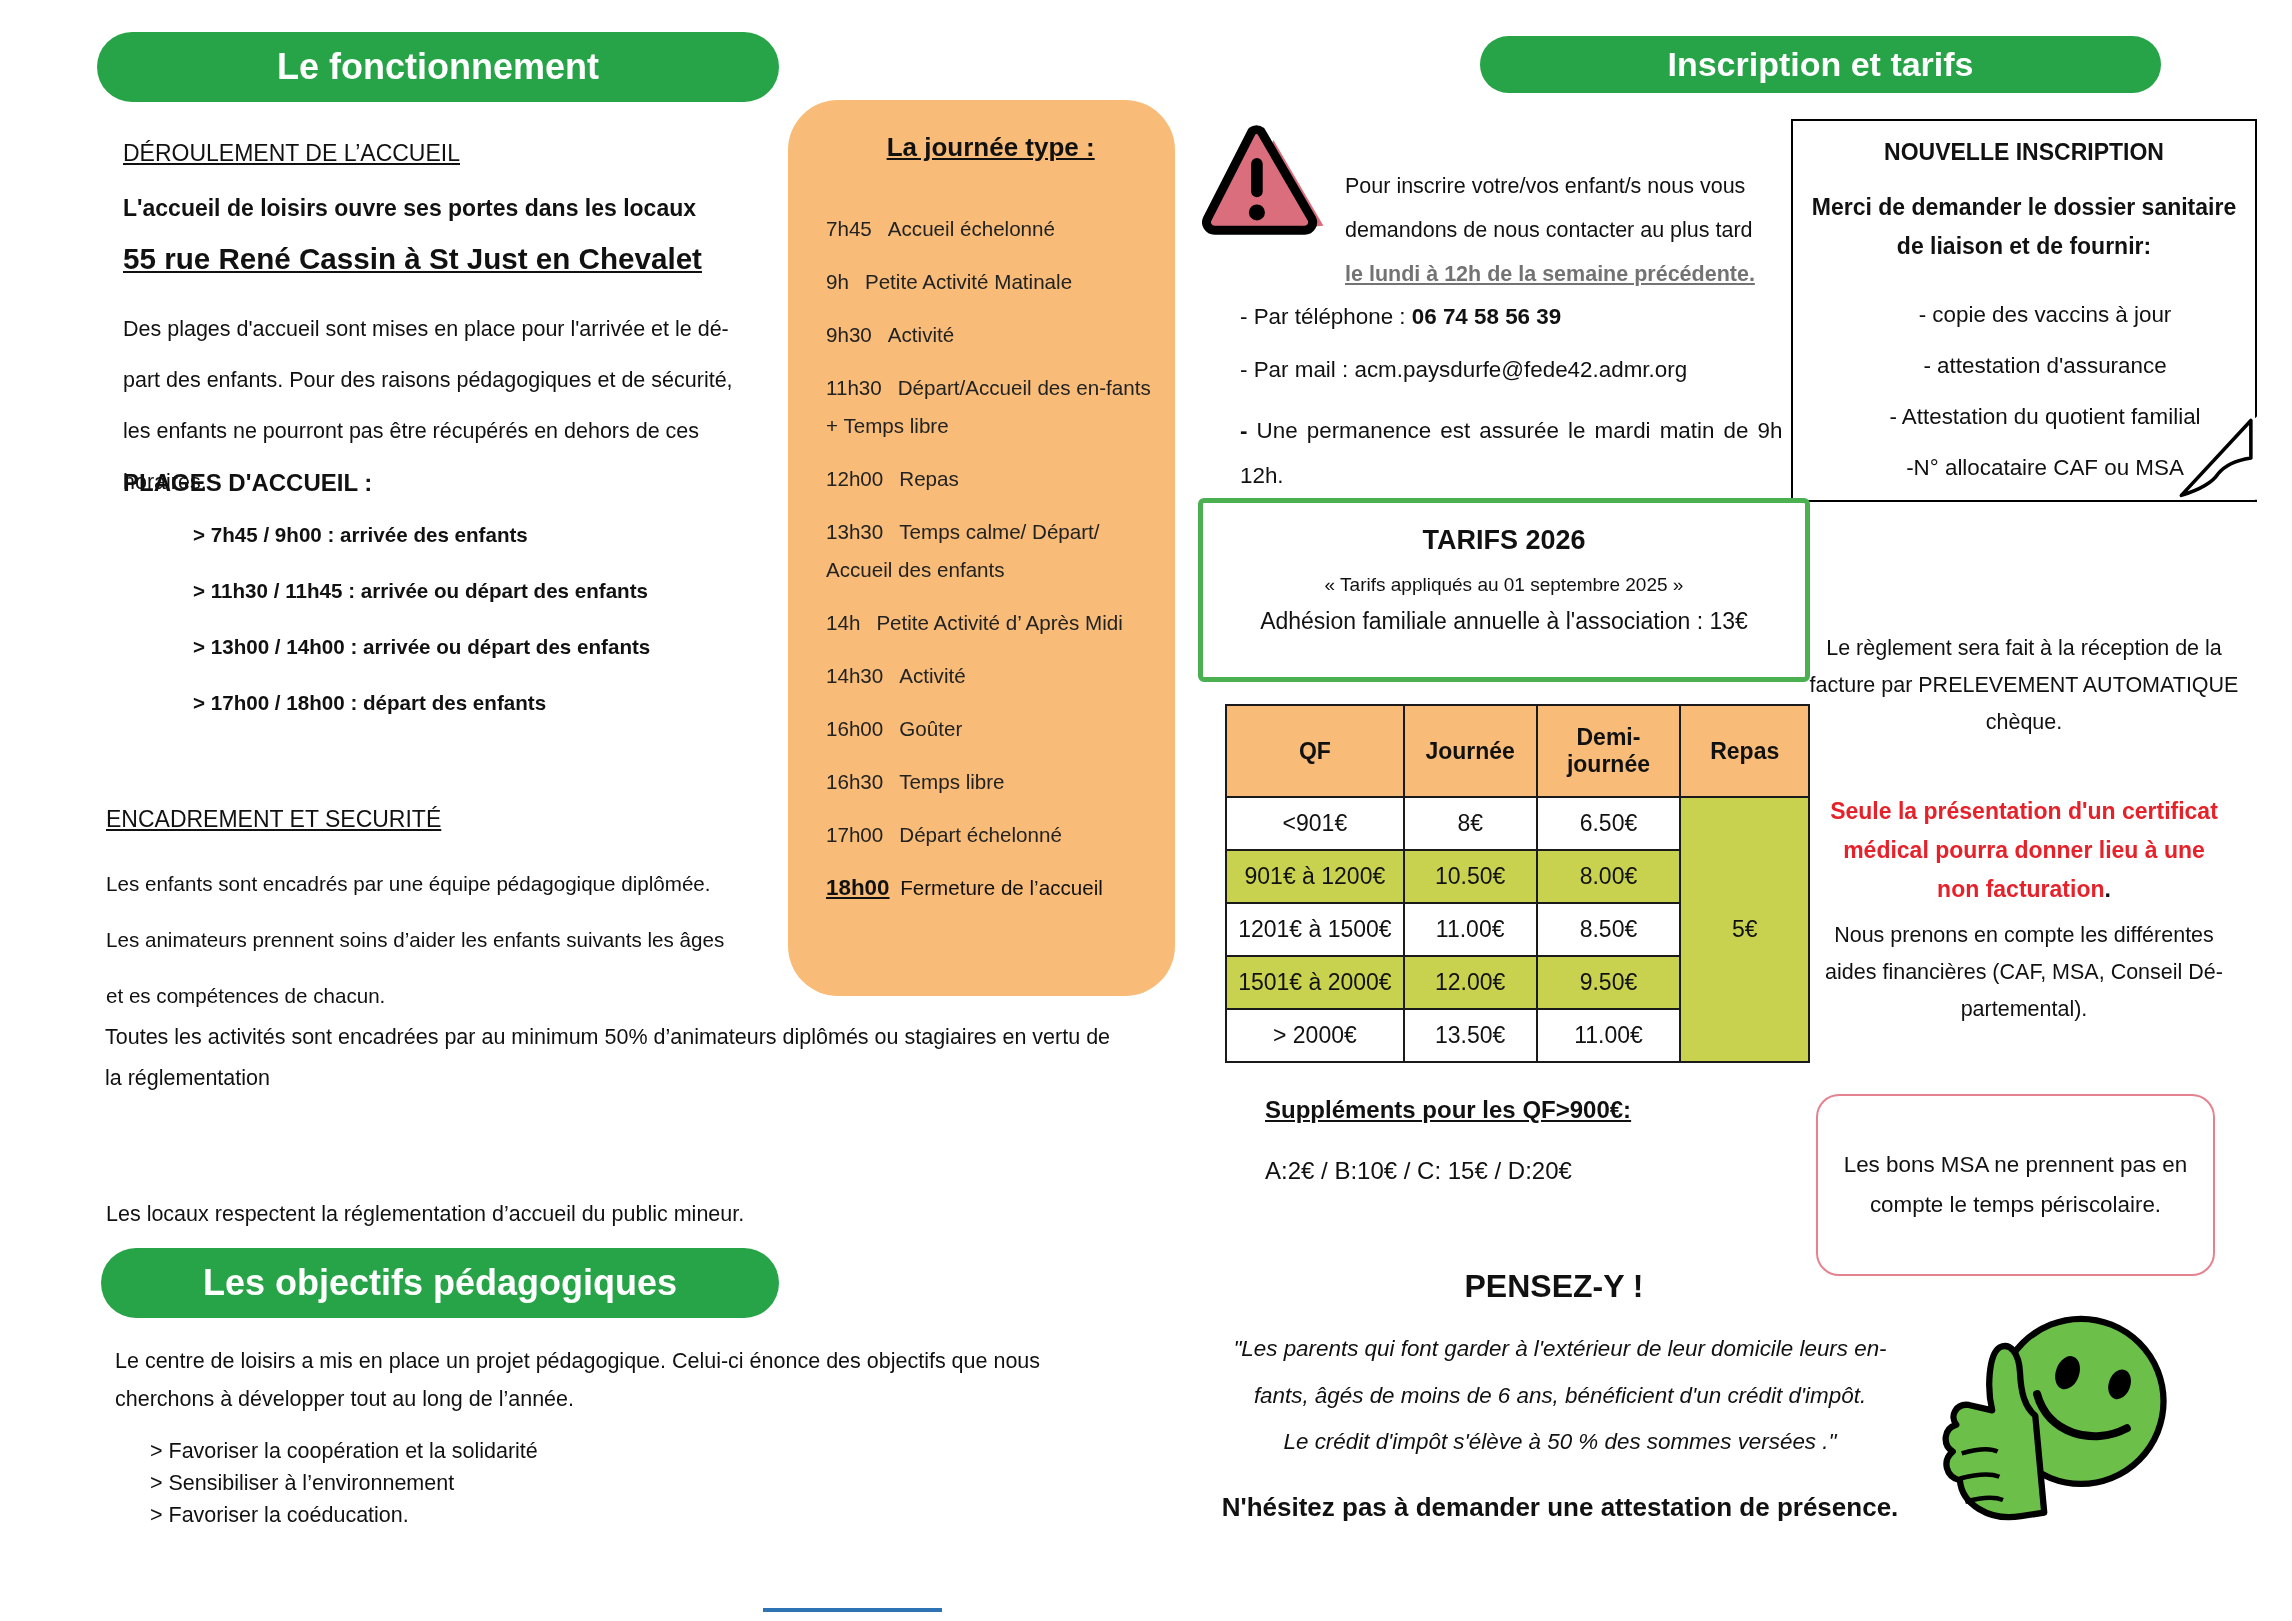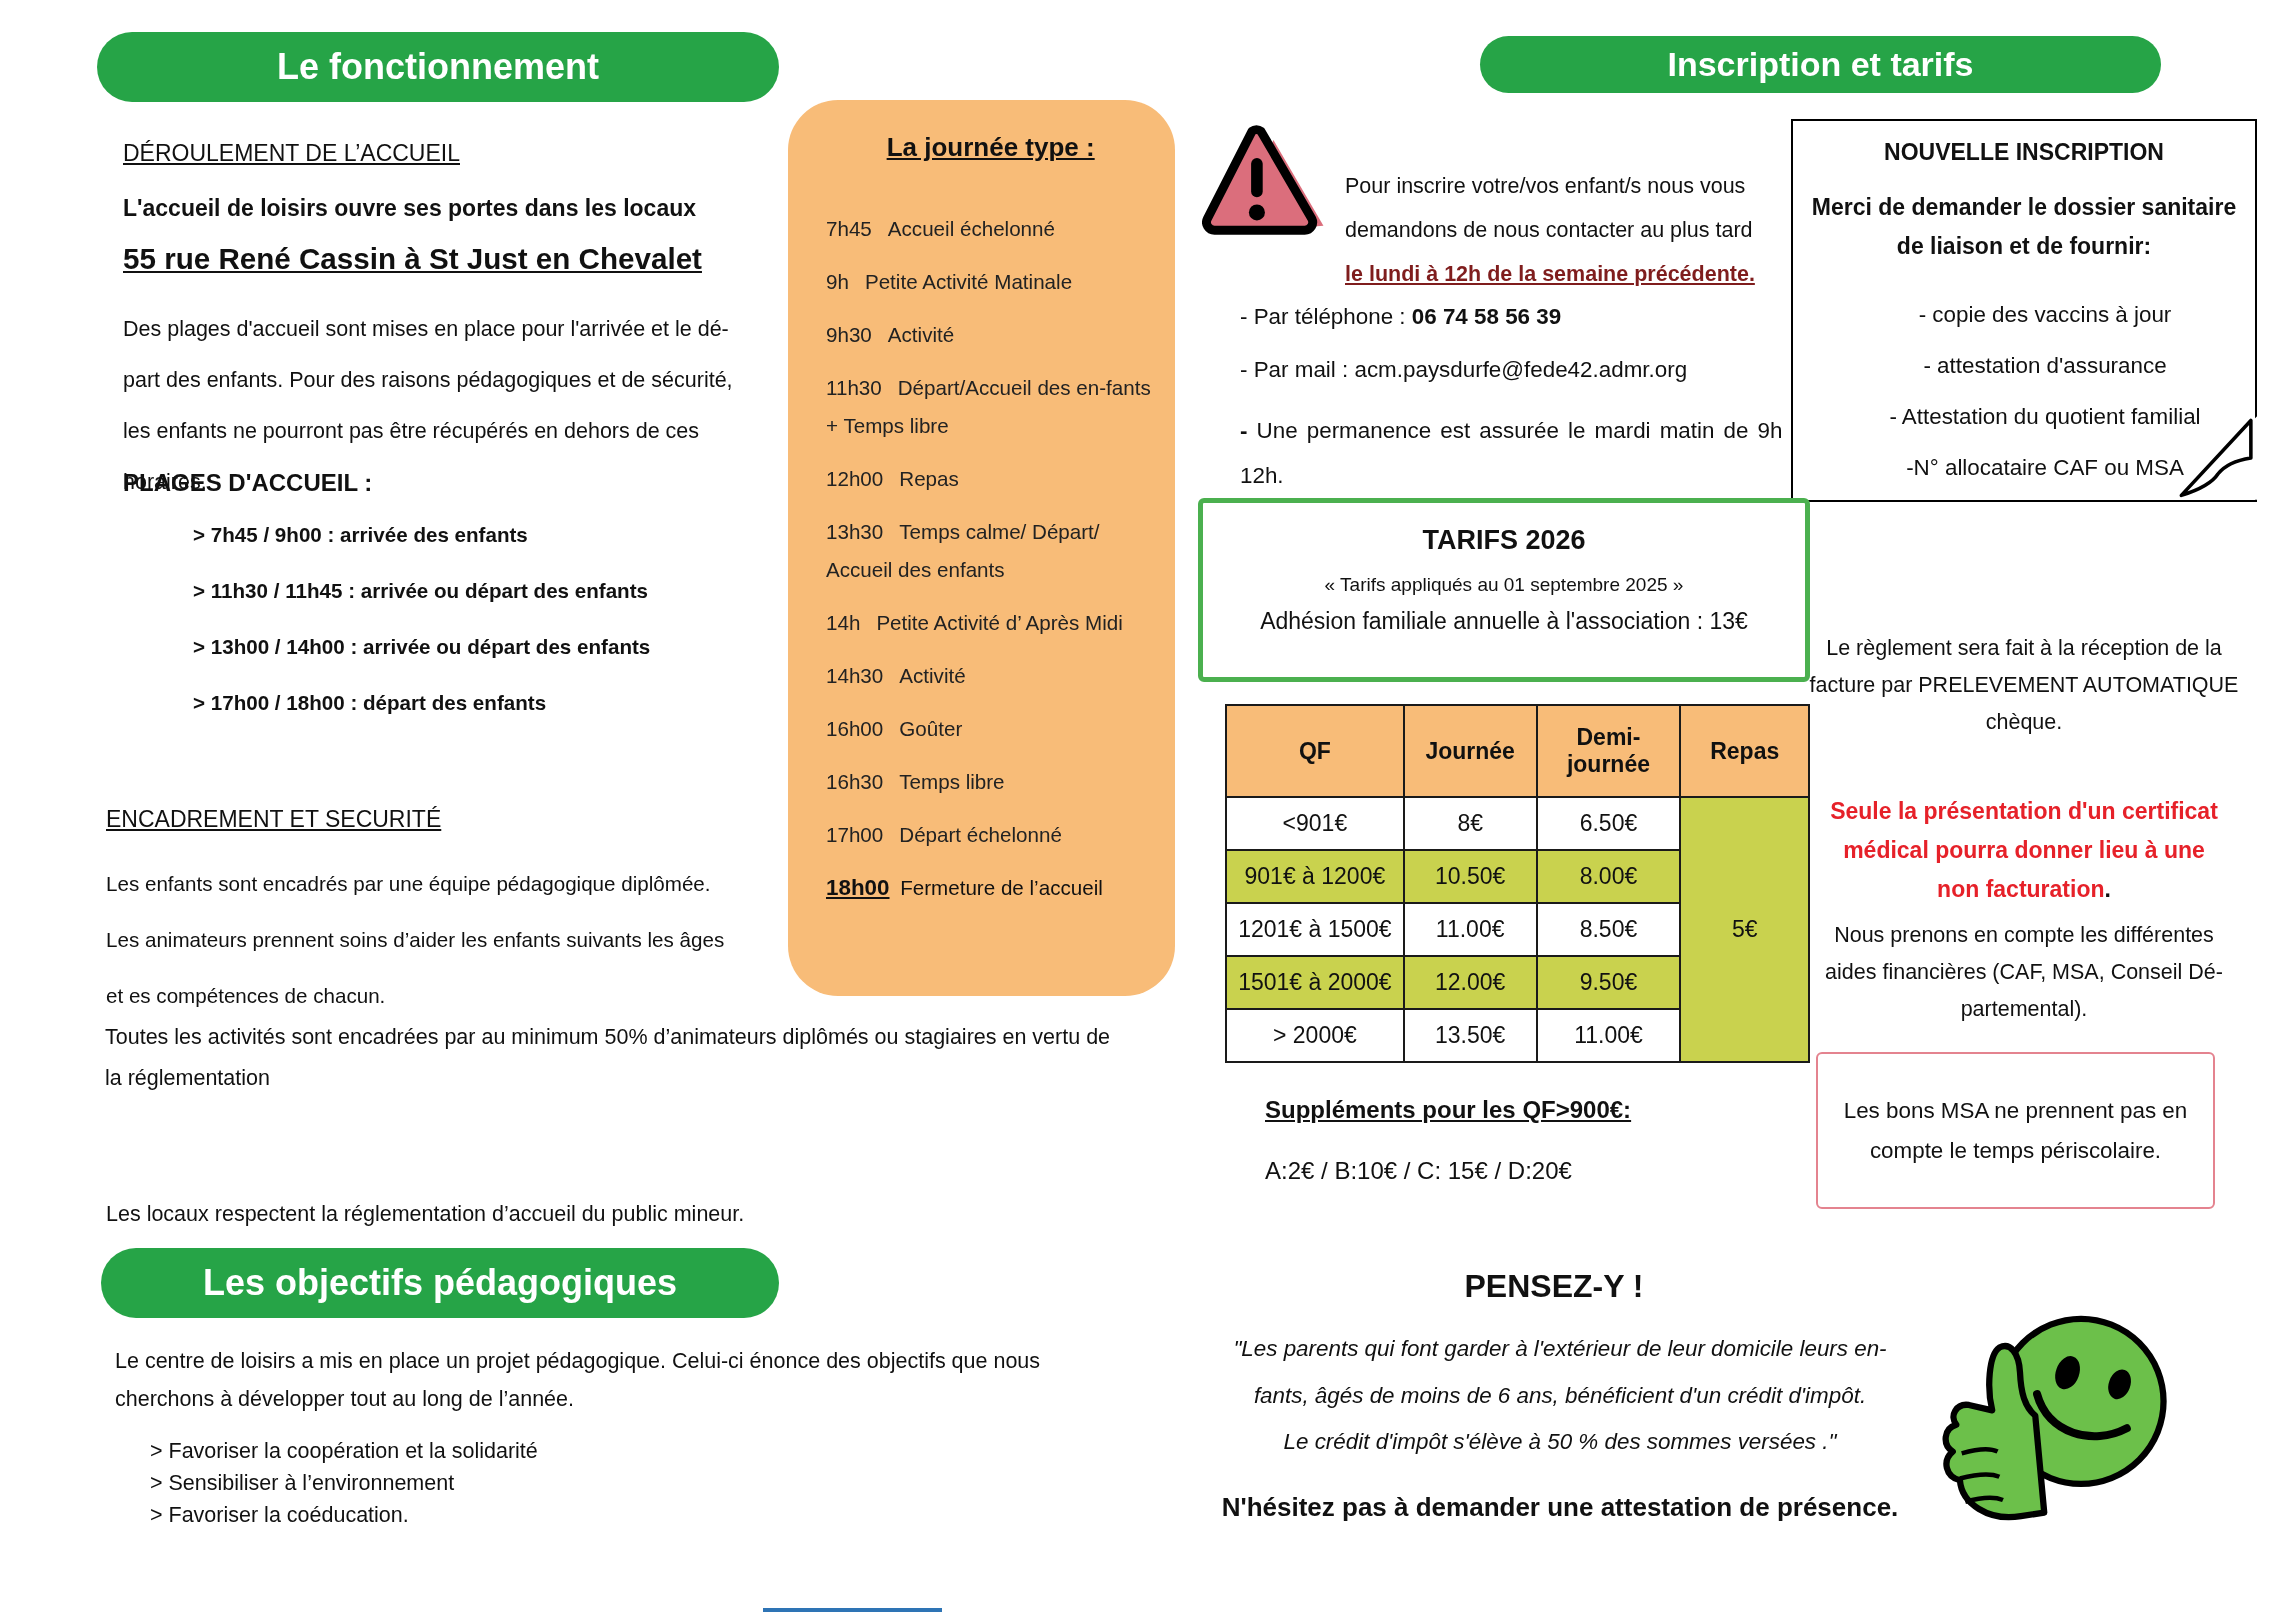--- a/index.html
+++ b/index.html
@@ -50,21 +50,21 @@
   #journee-title span { text-decoration:underline; }
   .j-item { font-size:20.6px; line-height:38px; margin-bottom:15px; color:#222; }
   .j-time { margin-right:16px; }
   #journee-close { font-size:20.6px; line-height:38px; }
   #journee-close .j-close-time { font-size:22.4px; font-weight:bold; text-decoration:underline; margin-right:10.7px; }
 
   
   #warning-icon { left:1202px; top:122px; }
   #insc-intro { left:1345px; top:164px; width:448px; font-size:21.5px; }
   #insc-intro > div { line-height:44px; }
-  #insc-deadline { color:#7f1d1d; font-weight:bold; text-decoration:underline; line-height:44px; font-size:21.5px; }
+  #insc-deadline { color:#737373; font-weight:bold; text-decoration:underline; line-height:44px; font-size:21.5px; }
   #phone-line { left:1240px; top:304px; font-size:22.4px; }
   #phone-line b { font-weight:bold; }
   #mail-line  { left:1240px; top:357px; font-size:22.4px; }
   #permanence { left:1240px; top:408px; width:564px; font-size:22.4px; line-height:45px; text-align:justify; }
   #permanence b { font-weight:bold; }
 
   
   #nv-box { left:1791px; top:119px; width:466px; height:383px; background:#fff; border:2.7px solid #000; box-sizing:border-box; }
   .nv-title { margin-top:18px; text-align:center; font-weight:bold; font-size:23px; }
   .nv-sub   { margin-top:21.5px; text-align:center; font-weight:bold; font-size:23px; line-height:39px; padding:0 9px; }
@@ -85,21 +85,21 @@
   #tarif-table td { height:51px; }
   #tarif-table .c1 { width:165px; } #tarif-table .c2 { width:120px; }
   #tarif-table .c3 { width:131px; } #tarif-table .c4 { width:116px; }
   #tarif-table tr.g td { background:#C9D24E; }
   #tarif-table td.repas { background:#C9D24E; }
 
   #supp-title  { left:1265px; top:1096px; font-size:24px; font-weight:bold; text-decoration:underline; }
   #supp-values { left:1265px; top:1157px; font-size:24px; }
 
   #msa-box {
-    left:1816px; top:1052px; width:399px; height:157px; border:2.7px solid #E4838F; border-radius:6px;
+    left:1816px; top:1094px; width:399px; height:182px; border:2.7px solid #E4838F; border-radius:23px;
     box-sizing:border-box; display:flex; flex-direction:column; align-items:center; justify-content:center;
     font-size:22.4px;
   }
   #msa-box > div { line-height:40px; text-align:center; }
 
   
   #reglement { left:1791px; top:630px; width:466px; text-align:center; font-size:21.5px; }
   #reglement > div { line-height:37px; }
   #cert { left:1791px; top:792px; width:466px; text-align:center; font-size:23px; font-weight:bold; color:#E62129; }
   #cert > div, #cert-last { line-height:39px; }

